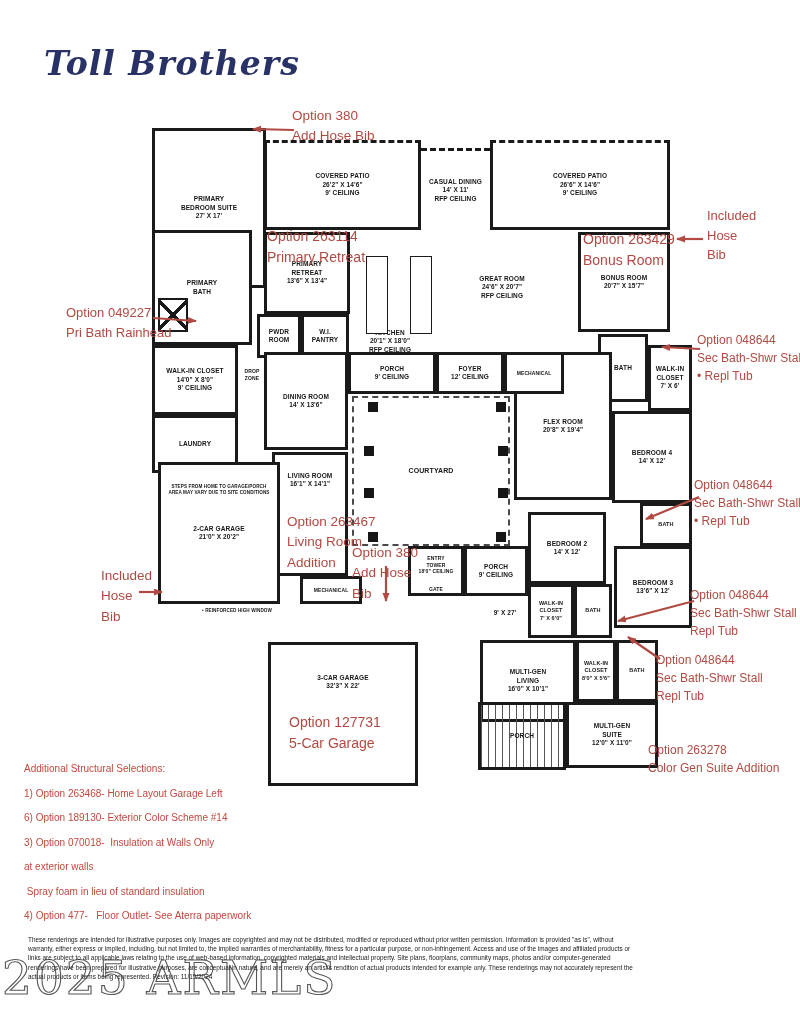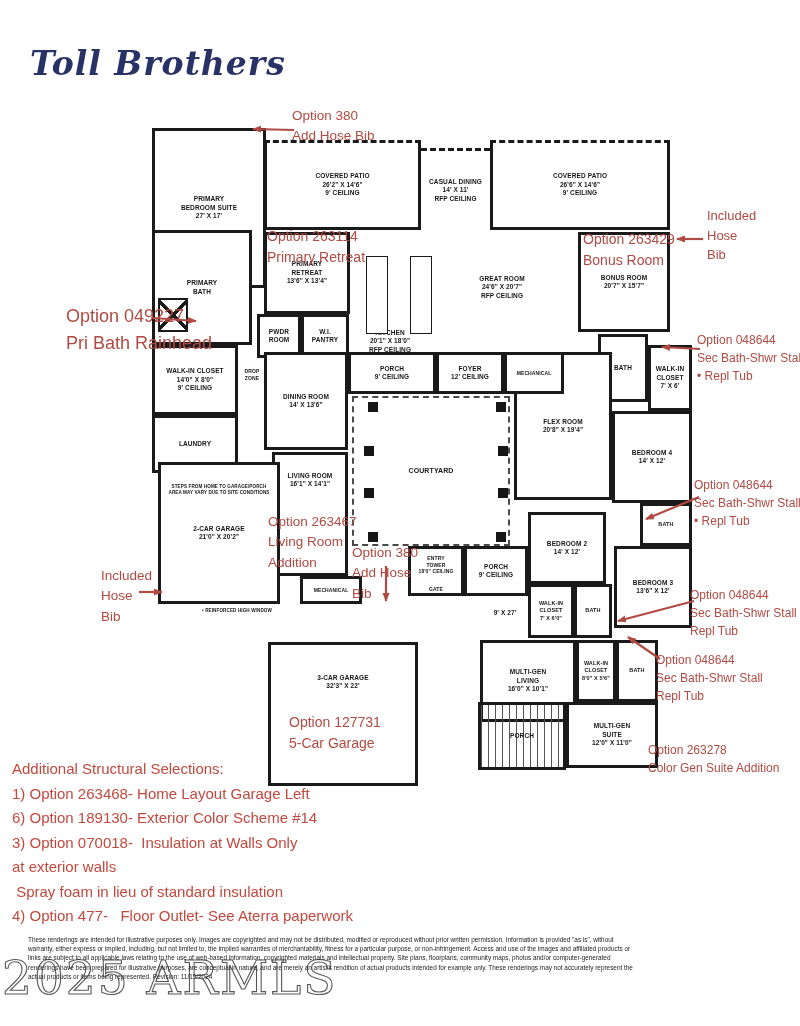--- a/index.html
+++ b/index.html
@@ -4,21 +4,21 @@
 <style>
   * { margin:0; padding:0; box-sizing:border-box; }
   html,body { background:#fff; }
   body {
     width:800px; height:1026px; position:relative; overflow:hidden;
     font-family:"Liberation Sans", sans-serif;
   }
   #page { position:absolute; inset:0; background:#fff; }
 
   .logo {
-    position:absolute; left:30px; top:44px;
+    position:absolute; left:44px; top:44px;
     font-family:"DejaVu Serif", serif; font-style:italic; font-weight:bold;
     font-size:33px; color:var(--logo_navy,#283266); letter-spacing:1px;
   }
 
   
   #plan-layer { position:absolute; inset:0; }
   .room { position:absolute; display:flex; align-items:center; justify-content:center; text-align:center; }
   .room.wall   { border:3px solid var(--wall_black,#1a1a1a); background:#fff; }
   .room.thin   { border:1px solid var(--wall_black,#1a1a1a); background:#fff; }
   .room.patio  { border:3px solid var(--wall_black,#1a1a1a); border-top-style:dashed; background:#fff; }
@@ -33,22 +33,22 @@
   .room.labelonly { border:none; transform:translate(-50%,-50%); white-space:nowrap; }
   .rlabel { font-size:6.5px; font-weight:bold; line-height:1.3; color:#161616; letter-spacing:0.1px; }
   .col { position:absolute; width:10px; height:10px; background:#161616; }
 
   
   .annotation { position:absolute; color:var(--annotation_red,#b04a42); line-height:1.5; font-weight:normal; }
   .annotation div { white-space:nowrap; }
   svg.arrows { position:absolute; left:0; top:0; pointer-events:none; }
 
   
-  .selections { position:absolute; left:12px; top:757px; color:var(--selections_red,#c24a40);
-    font-size:15px; line-height:24.5px; }
+  .selections { position:absolute; left:24px; top:757px; color:var(--selections_red,#c24a40);
+    font-size:10px; line-height:24.5px; }
   .selections .sel-line { white-space:pre-wrap; }
 
   
   .disclaimer { position:absolute; left:28px; top:935px; width:748px;
     font-size:6.4px; line-height:9.2px; color:#222; }
 
   
   .watermark {
     position:absolute; left:2px; top:950px;
     font-family:"DejaVu Serif", serif; font-size:47px; letter-spacing:2px;
@@ -369,35 +369,35 @@
       </div>
       <div class="annotation" style="left: 583px; top: 229px; font-size: 14px;">
         <div>Option 263429</div>
         <div>Bonus Room</div>
       </div>
       <div class="annotation" style="left: 707px; top: 206px; font-size: 13px;">
         <div>Included</div>
         <div>Hose</div>
         <div>Bib</div>
       </div>
-      <div class="annotation" style="left: 66px; top: 303px; font-size: 18px;">
+      <div class="annotation" style="left: 66px; top: 303px; font-size: 13px;">
         <div>Option 049227</div>
         <div>Pri Bath Rainhead</div>
       </div>
       <div class="annotation" style="left: 697px; top: 331px; font-size: 12px;">
         <div>Option 048644</div>
         <div>Sec Bath-Shwr Stall</div>
         <div>• Repl Tub</div>
       </div>
       <div class="annotation" style="left: 694px; top: 476px; font-size: 12px;">
         <div>Option 048644</div>
         <div>Sec Bath-Shwr Stall</div>
         <div>• Repl Tub</div>
       </div>
-      <div class="annotation" style="left: 268px; top: 512px; font-size: 13.5px;">
+      <div class="annotation" style="left: 287px; top: 512px; font-size: 13.5px;">
         <div>Option 263467</div>
         <div>Living Room</div>
         <div>Addition</div>
       </div>
       <div class="annotation" style="left: 352px; top: 543px; font-size: 13.5px;">
         <div>Option 380</div>
         <div>Add Hose</div>
         <div>Bib</div>
       </div>
       <div class="annotation" style="left: 101px; top: 566px; font-size: 13.5px;">

